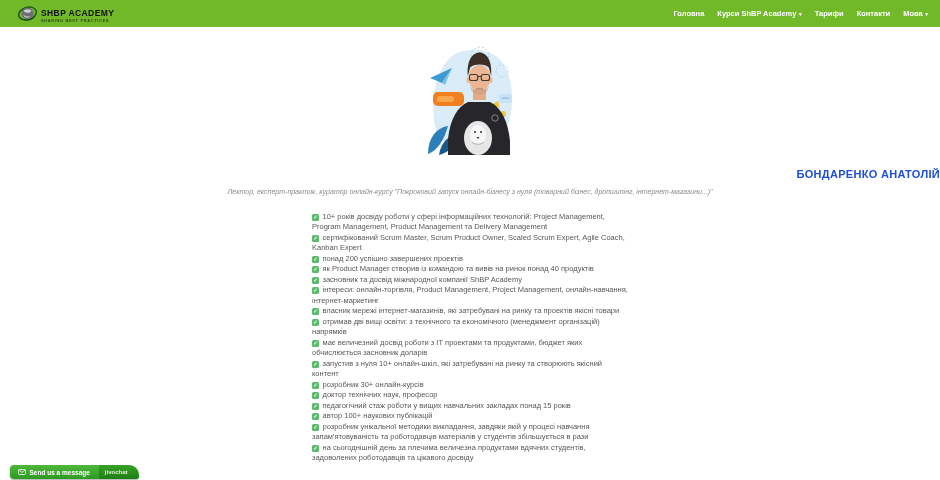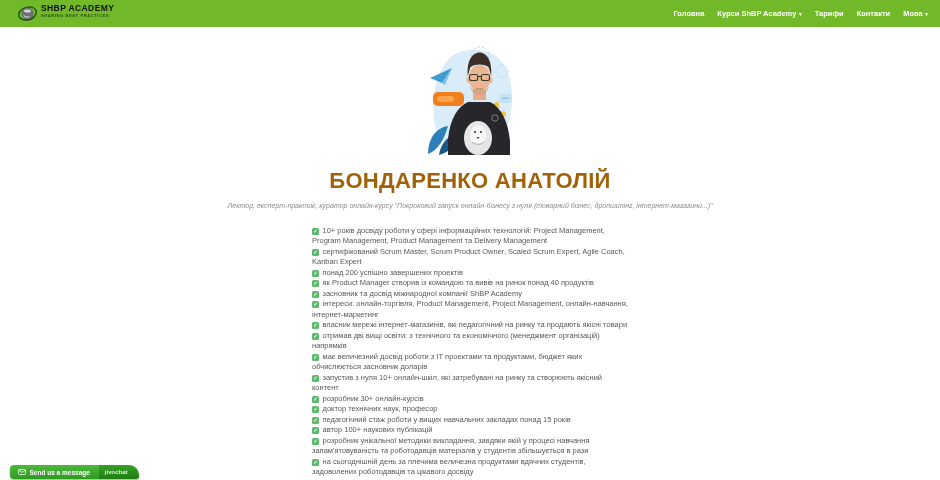--- a/index.html
+++ b/index.html
@@ -7,37 +7,38 @@
     width:940px;height:480px;position:relative;overflow:hidden;
     background:#ffffff;font-family:"Liberation Sans",sans-serif;
     -webkit-font-smoothing:antialiased;
   }
   
   .site-header{
     height:27px;background:#72b92a;
     display:flex;align-items:center;justify-content:space-between;
     padding:0 12px 0 18px;box-sizing:border-box;
   }
-  .logo{display:flex;align-items:flex-start;gap:4px;cursor:pointer;}
+  .logo{display:flex;align-items:flex-end;gap:4px;cursor:pointer;}
   .logo-globe{width:19px;height:19px;flex:0 0 auto;}
   .logo-text{display:flex;flex-direction:column;line-height:1;}
   .logo-title{font-size:8.5px;font-weight:bold;color:#101010;letter-spacing:.4px;}
   .logo-sub{font-size:4px;font-weight:bold;color:#274f10;letter-spacing:.62px;margin-top:1.5px;}
   .main-nav{display:flex;align-items:center;gap:13px;margin-left:27px;}
   .nav-item{
     color:#ffffff;font-size:7.5px;font-weight:bold;text-decoration:none;
     display:flex;align-items:center;white-space:nowrap;cursor:pointer;
   }
   .nav-item .caret{font-size:5.5px;margin-left:2.5px;opacity:.9;}
   
   main{text-align:center;}
   .photo{width:97px;height:113px;margin:15px auto 0;}
   .page-title{
-    font-size:22px;font-weight:800;color:#a16207;letter-spacing:.3px;
+    font-size:11px;font-weight:800;color:#1d4ed8;letter-spacing:.3px;
     margin:13px 0 7px;
+    text-align:right;
   }
   .subtitle{
     width:500px;margin:0 auto;font-size:7px;font-style:italic;color:#8b8b8b;
     line-height:9.5px;
   }
   .bullets{
     width:316px;margin:15px auto 0;padding:0;list-style:none;text-align:left;
   }
   .bullet{font-size:7.5px;color:#585858;line-height:10.5px;}
   .check{
@@ -173,21 +174,21 @@
       <li class="bullet"><span class="check">✓</span><span>сертифікований Scrum Master, Scrum Product Owner, Scaled Scrum Expert, Agile Coach, Kanban Expert</span></li>
 
       <li class="bullet"><span class="check">✓</span><span>понад 200 успішно завершених проектів</span></li>
 
       <li class="bullet"><span class="check">✓</span><span>як Product Manager створив із командою та вивів на ринок понад 40 продуктів</span></li>
 
       <li class="bullet"><span class="check">✓</span><span>засновник та досвід міжнародної компанії ShBP Academy</span></li>
 
       <li class="bullet"><span class="check">✓</span><span>інтереси: онлайн-торгівля, Product Management, Project Management, онлайн-навчання, інтернет-маркетинг</span></li>
 
-      <li class="bullet"><span class="check">✓</span><span>власник мережі інтернет-магазинів, які педагогічний на ринку та продають якісні товари</span></li>
+      <li class="bullet"><span class="check">✓</span><span>власник мережі інтернет-магазинів, які затребувані на ринку та проектів якісні товари</span></li>
 
       <li class="bullet"><span class="check">✓</span><span>отримав дві вищі освіти: з технічного та економічного (менеджмент організацій) напрямків</span></li>
 
       <li class="bullet"><span class="check">✓</span><span>має величезний досвід роботи з ІТ проектами та продуктами, бюджет яких обчислюється засновник доларів</span></li>
 
       <li class="bullet"><span class="check">✓</span><span>запустив з нуля 10+ онлайн-шкіл, які затребувані на ринку та створюють якісний контент</span></li>
 
       <li class="bullet"><span class="check">✓</span><span>розробник 30+ онлайн-курсів</span></li>
 
       <li class="bullet"><span class="check">✓</span><span>доктор технічних наук, професор</span></li>

